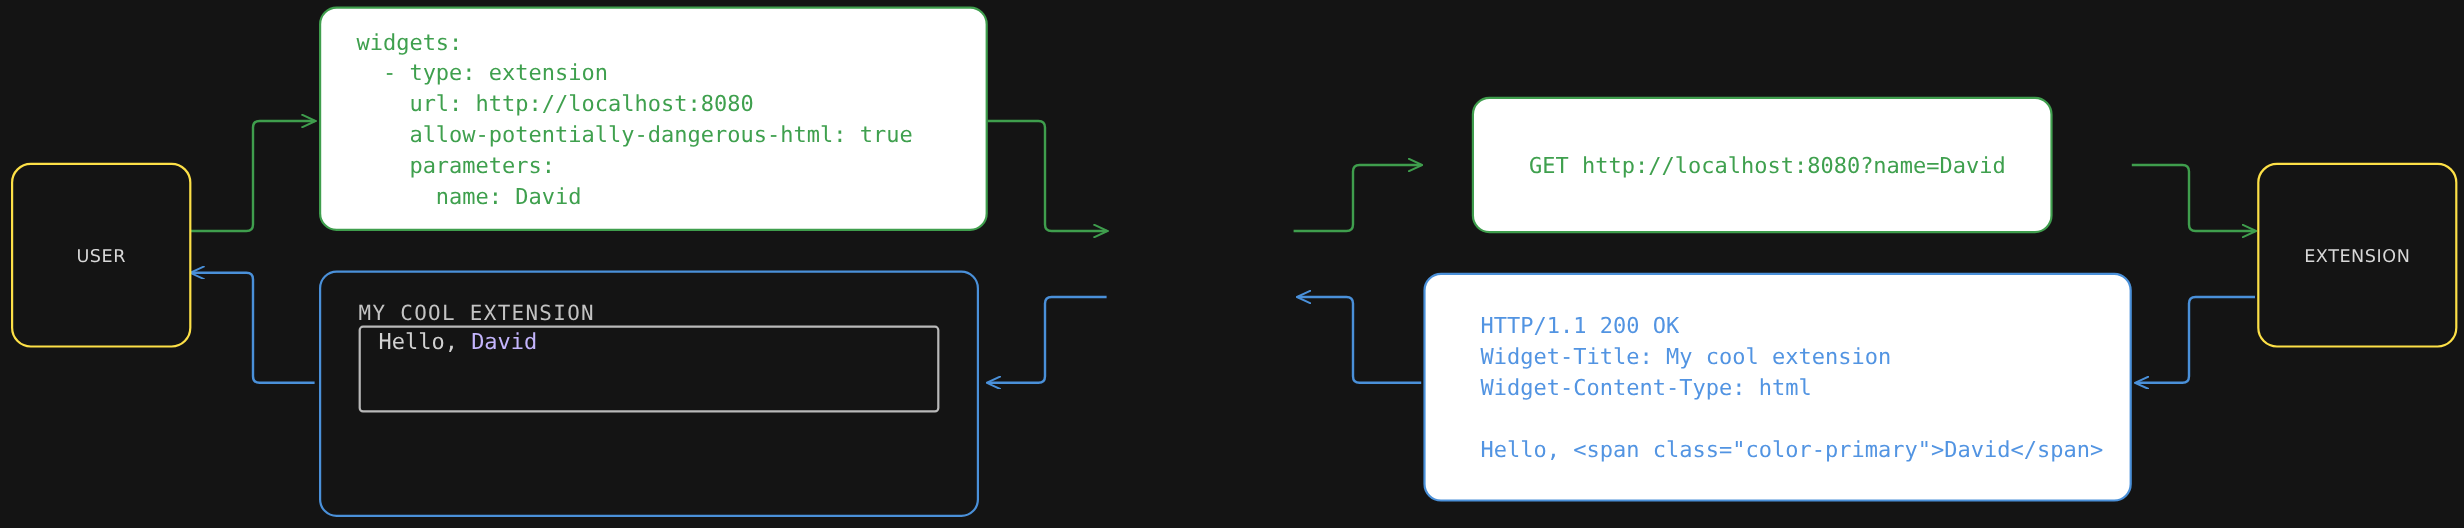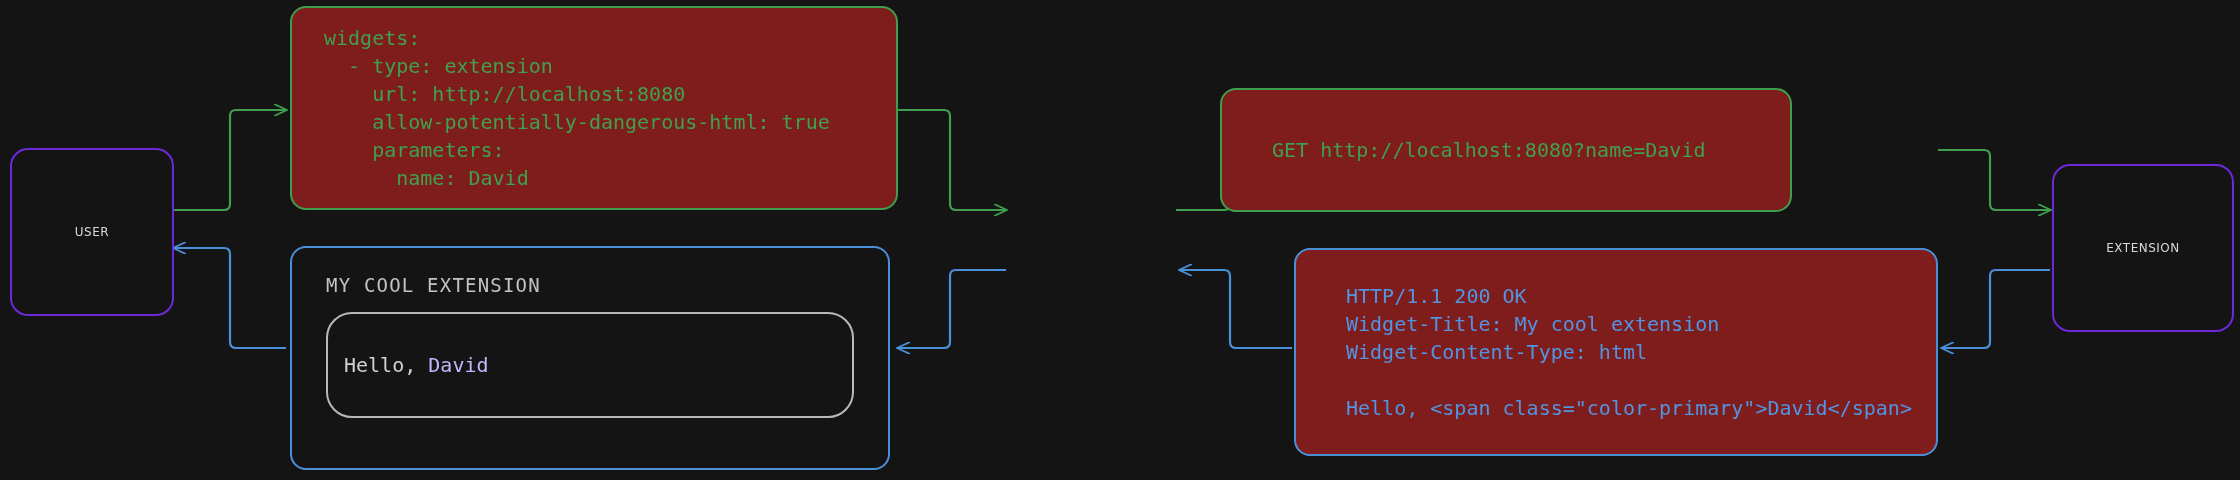--- a/index.html
+++ b/index.html
@@ -18,35 +18,35 @@
   svg.wires {
     position: absolute;
     left: 0;
     top: 0;
     width: 2240px;
     height: 480px;
     pointer-events: none;
   }
   .node {
     position: absolute;
-    border: 2px solid #6d28d9;
+    border: 2px solid #fde047;
     border-radius: 18px;
     background: #141414;
     display: flex;
     align-items: center;
     justify-content: center;
     color: #d8d8d8;
-    font-size: 12px;
+    font-size: 16px;
     letter-spacing: 0.5px;
     font-family: "DejaVu Sans", "Liberation Sans", sans-serif;
   }
   .codebox {
     position: absolute;
     border-radius: 16px;
-    background: #7f1d1d;
+    background: #ffffff;
     box-sizing: border-box;
     display: flex;
     flex-direction: column;
     justify-content: center;
   }
   .codebox.green { border: 2px solid #3f9e4d; }
   .codebox.blue  { border: 2px solid #4a90d9; }
   .code {
     white-space: pre;
     font-family: "DejaVu Sans Mono", "Liberation Mono", monospace;
@@ -61,28 +61,26 @@
     border-radius: 16px;
     background: #141414;
     box-sizing: border-box;
     padding: 26px 34px;
   }
   .widget-title {
     color: #c3c3c3;
     font-family: "DejaVu Sans Mono", "Liberation Mono", monospace;
     font-size: 19px;
     letter-spacing: 1.2px;
-    margin-bottom: 16px;
   }
   .widget-inner {
     border: 2px solid #b9b9b9;
-    border-radius: 26px;
-    height: 106px;
+    border-radius: 4px;
+    height: 79px;
     display: flex;
-    align-items: center;
     padding-left: 16px;
     box-sizing: border-box;
   }
   .widget-text {
     font-family: "DejaVu Sans Mono", "Liberation Mono", monospace;
     font-size: 20px;
     color: #d2d2d2;
     white-space: pre;
   }
   .accent { color: #c4b5fd; }
@@ -134,34 +132,34 @@
     <g>
       <path d="M286,348 L236,348 Q230,348 230,342 L230,254 Q230,248 224,248 L174,248" fill="none" stroke="#4a90d9" stroke-width="2.2" marker-end="url(#ablue)"></path>
     </g>
   </svg>
 
   <div class="node" style="left:10px; top:148px; width:160px; height:164px;">
     <span>USER</span>
   </div>
 
 
-  <div class="node" style="left:2052px; top:148px; width:178px; height:164px;margin-top:16px;">
+  <div class="node" style="left:2052px; top:148px; width:178px; height:164px;">
     <span>EXTENSION</span>
   </div>
 
   <div class="codebox green" style="left:290px; top:6px; width:608px; height:204px; padding:0 0 0 32px;">
     <pre class="code green" style="margin:0;">widgets:
   - type: extension
     url: http://localhost:8080
     allow-potentially-dangerous-html: true
     parameters:
       name: David</pre>
   </div>
 
-  <div class="codebox green" style="left:1220px; top:88px; width:572px; height:124px; padding:0 0 0 50px;justify-content:center;">
+  <div class="codebox green" style="left:1338px; top:88px; width:528px; height:124px; padding:0 0 0 50px;justify-content:center;">
     <pre class="code green" style="margin:0;">GET http://localhost:8080?name=David</pre>
   </div>
 
   <div class="codebox blue" style="left:1294px; top:248px; width:644px; height:208px; padding:0 0 0 50px;">
     <pre class="code blue" style="margin:0;">HTTP/1.1 200 OK
 Widget-Title: My cool extension
 Widget-Content-Type: html
 
 Hello, &lt;span class="color-primary"&gt;David&lt;/span&gt;</pre>
   </div>

